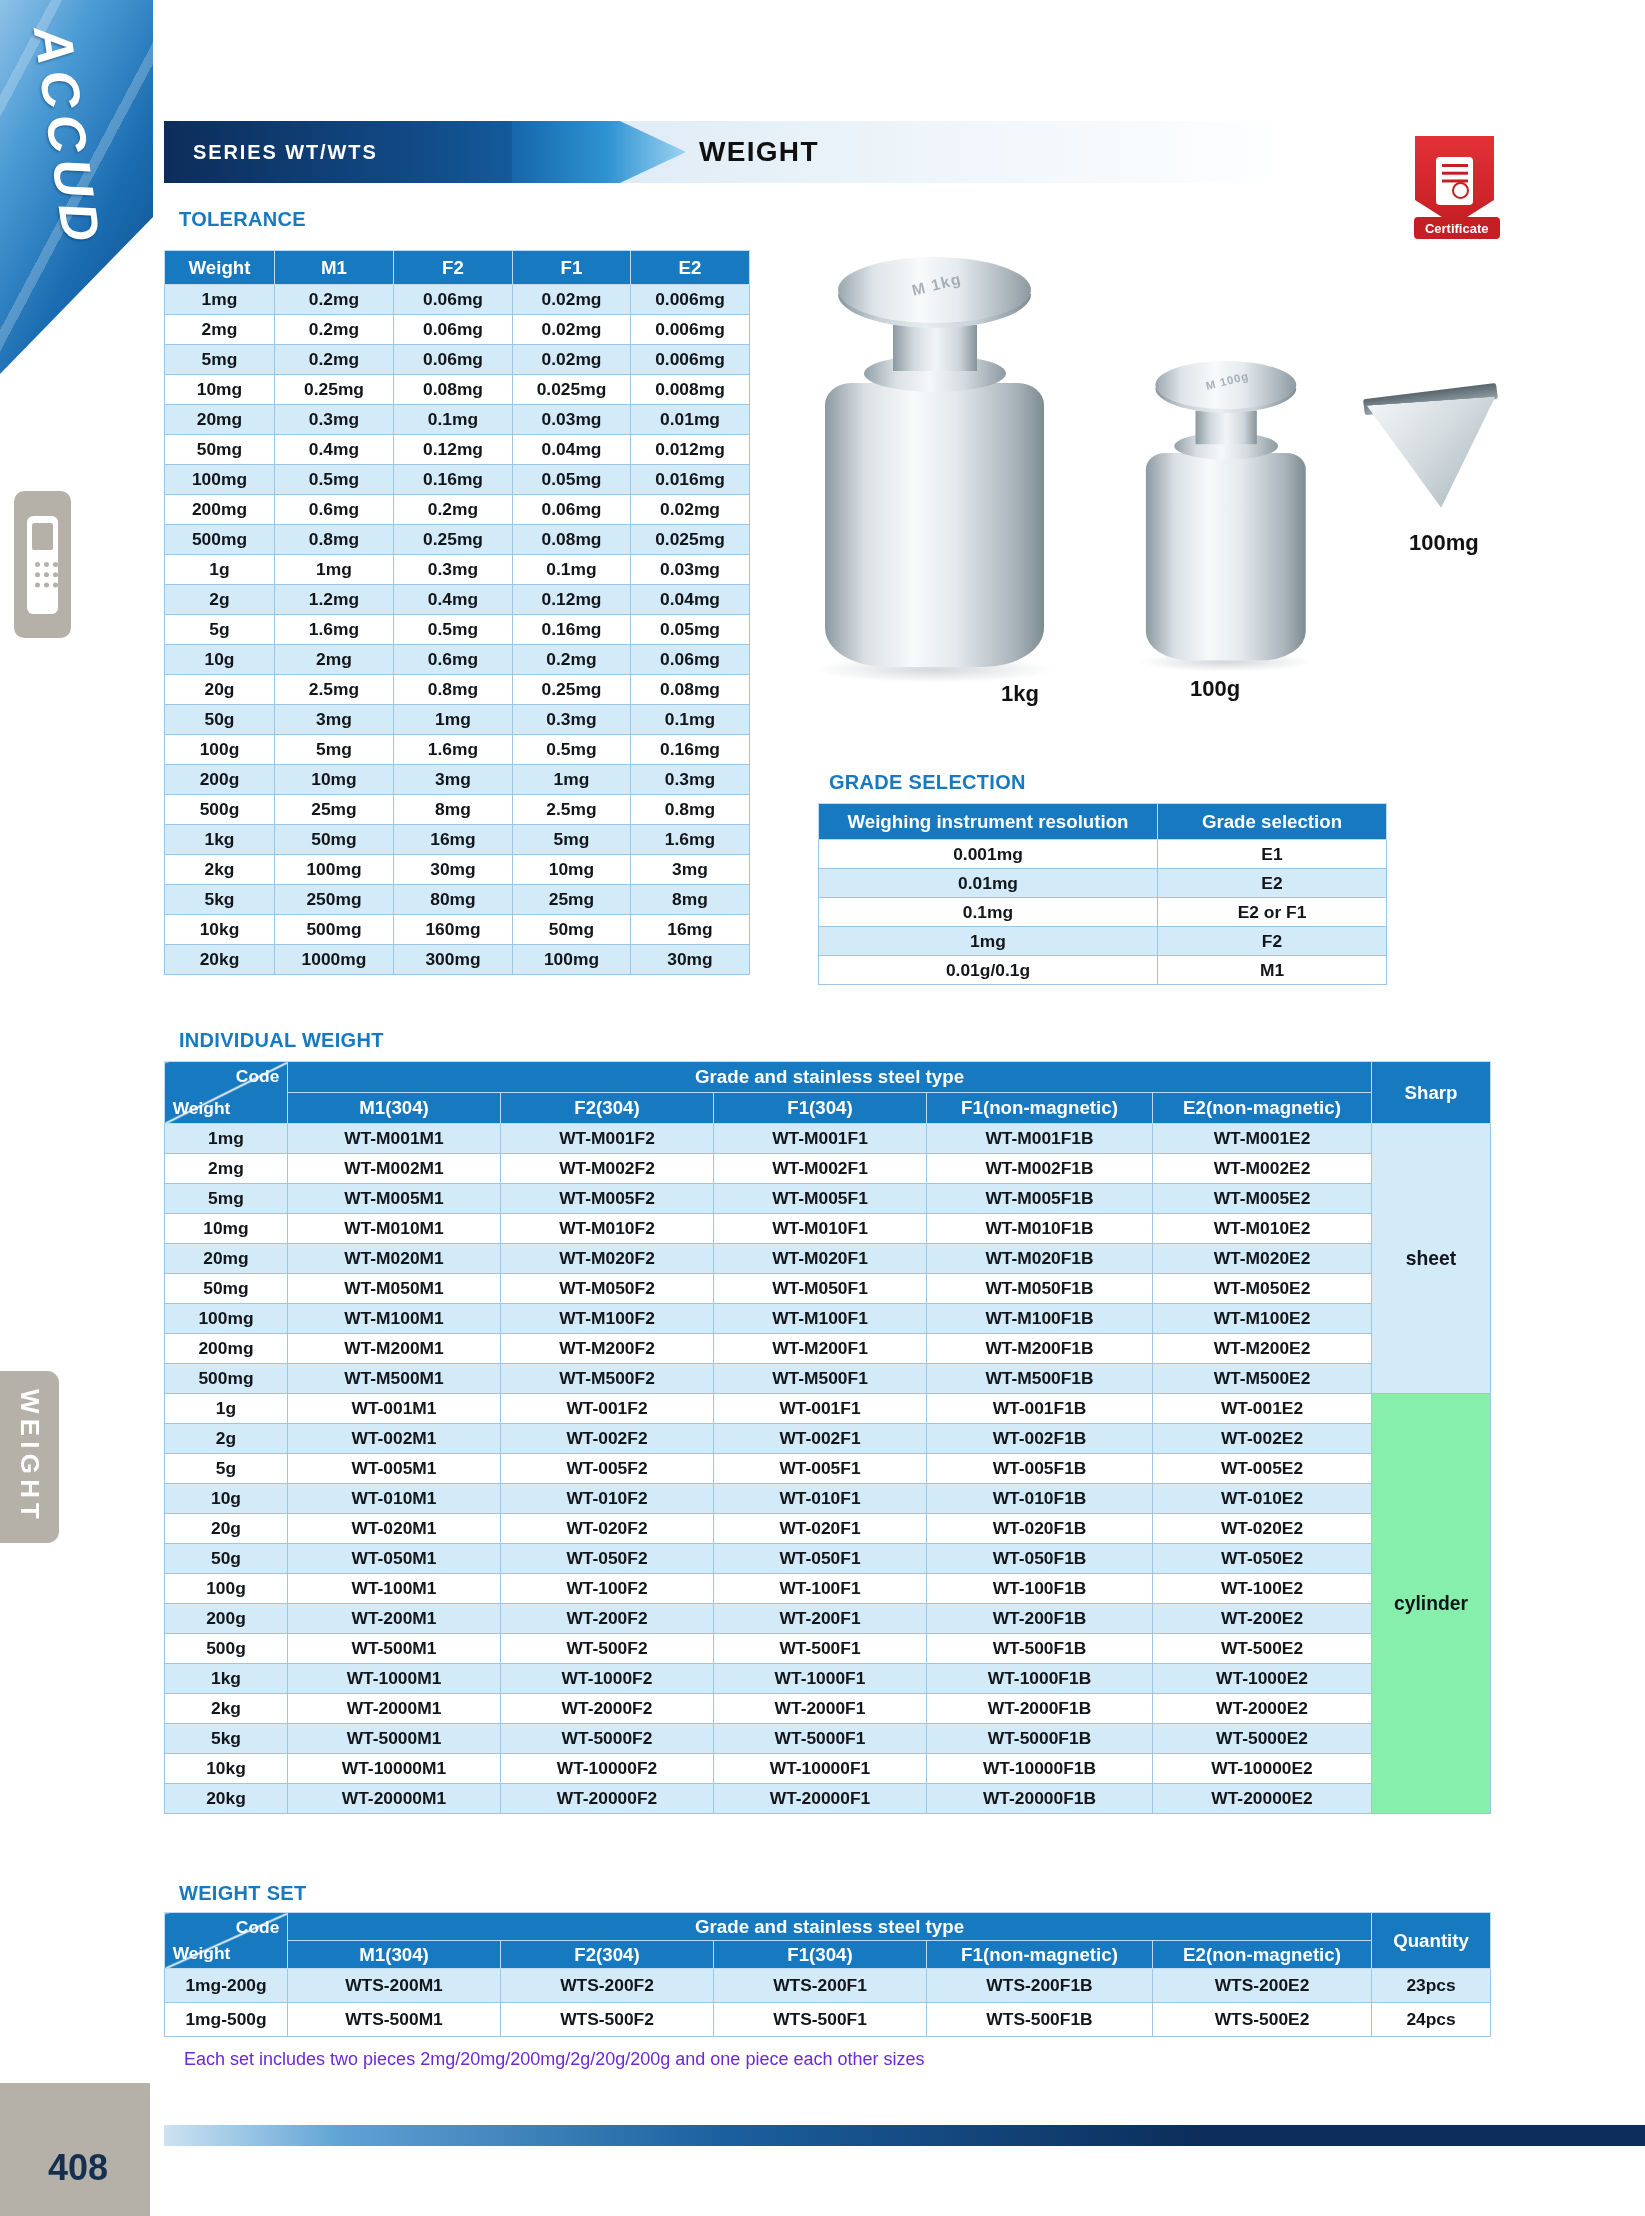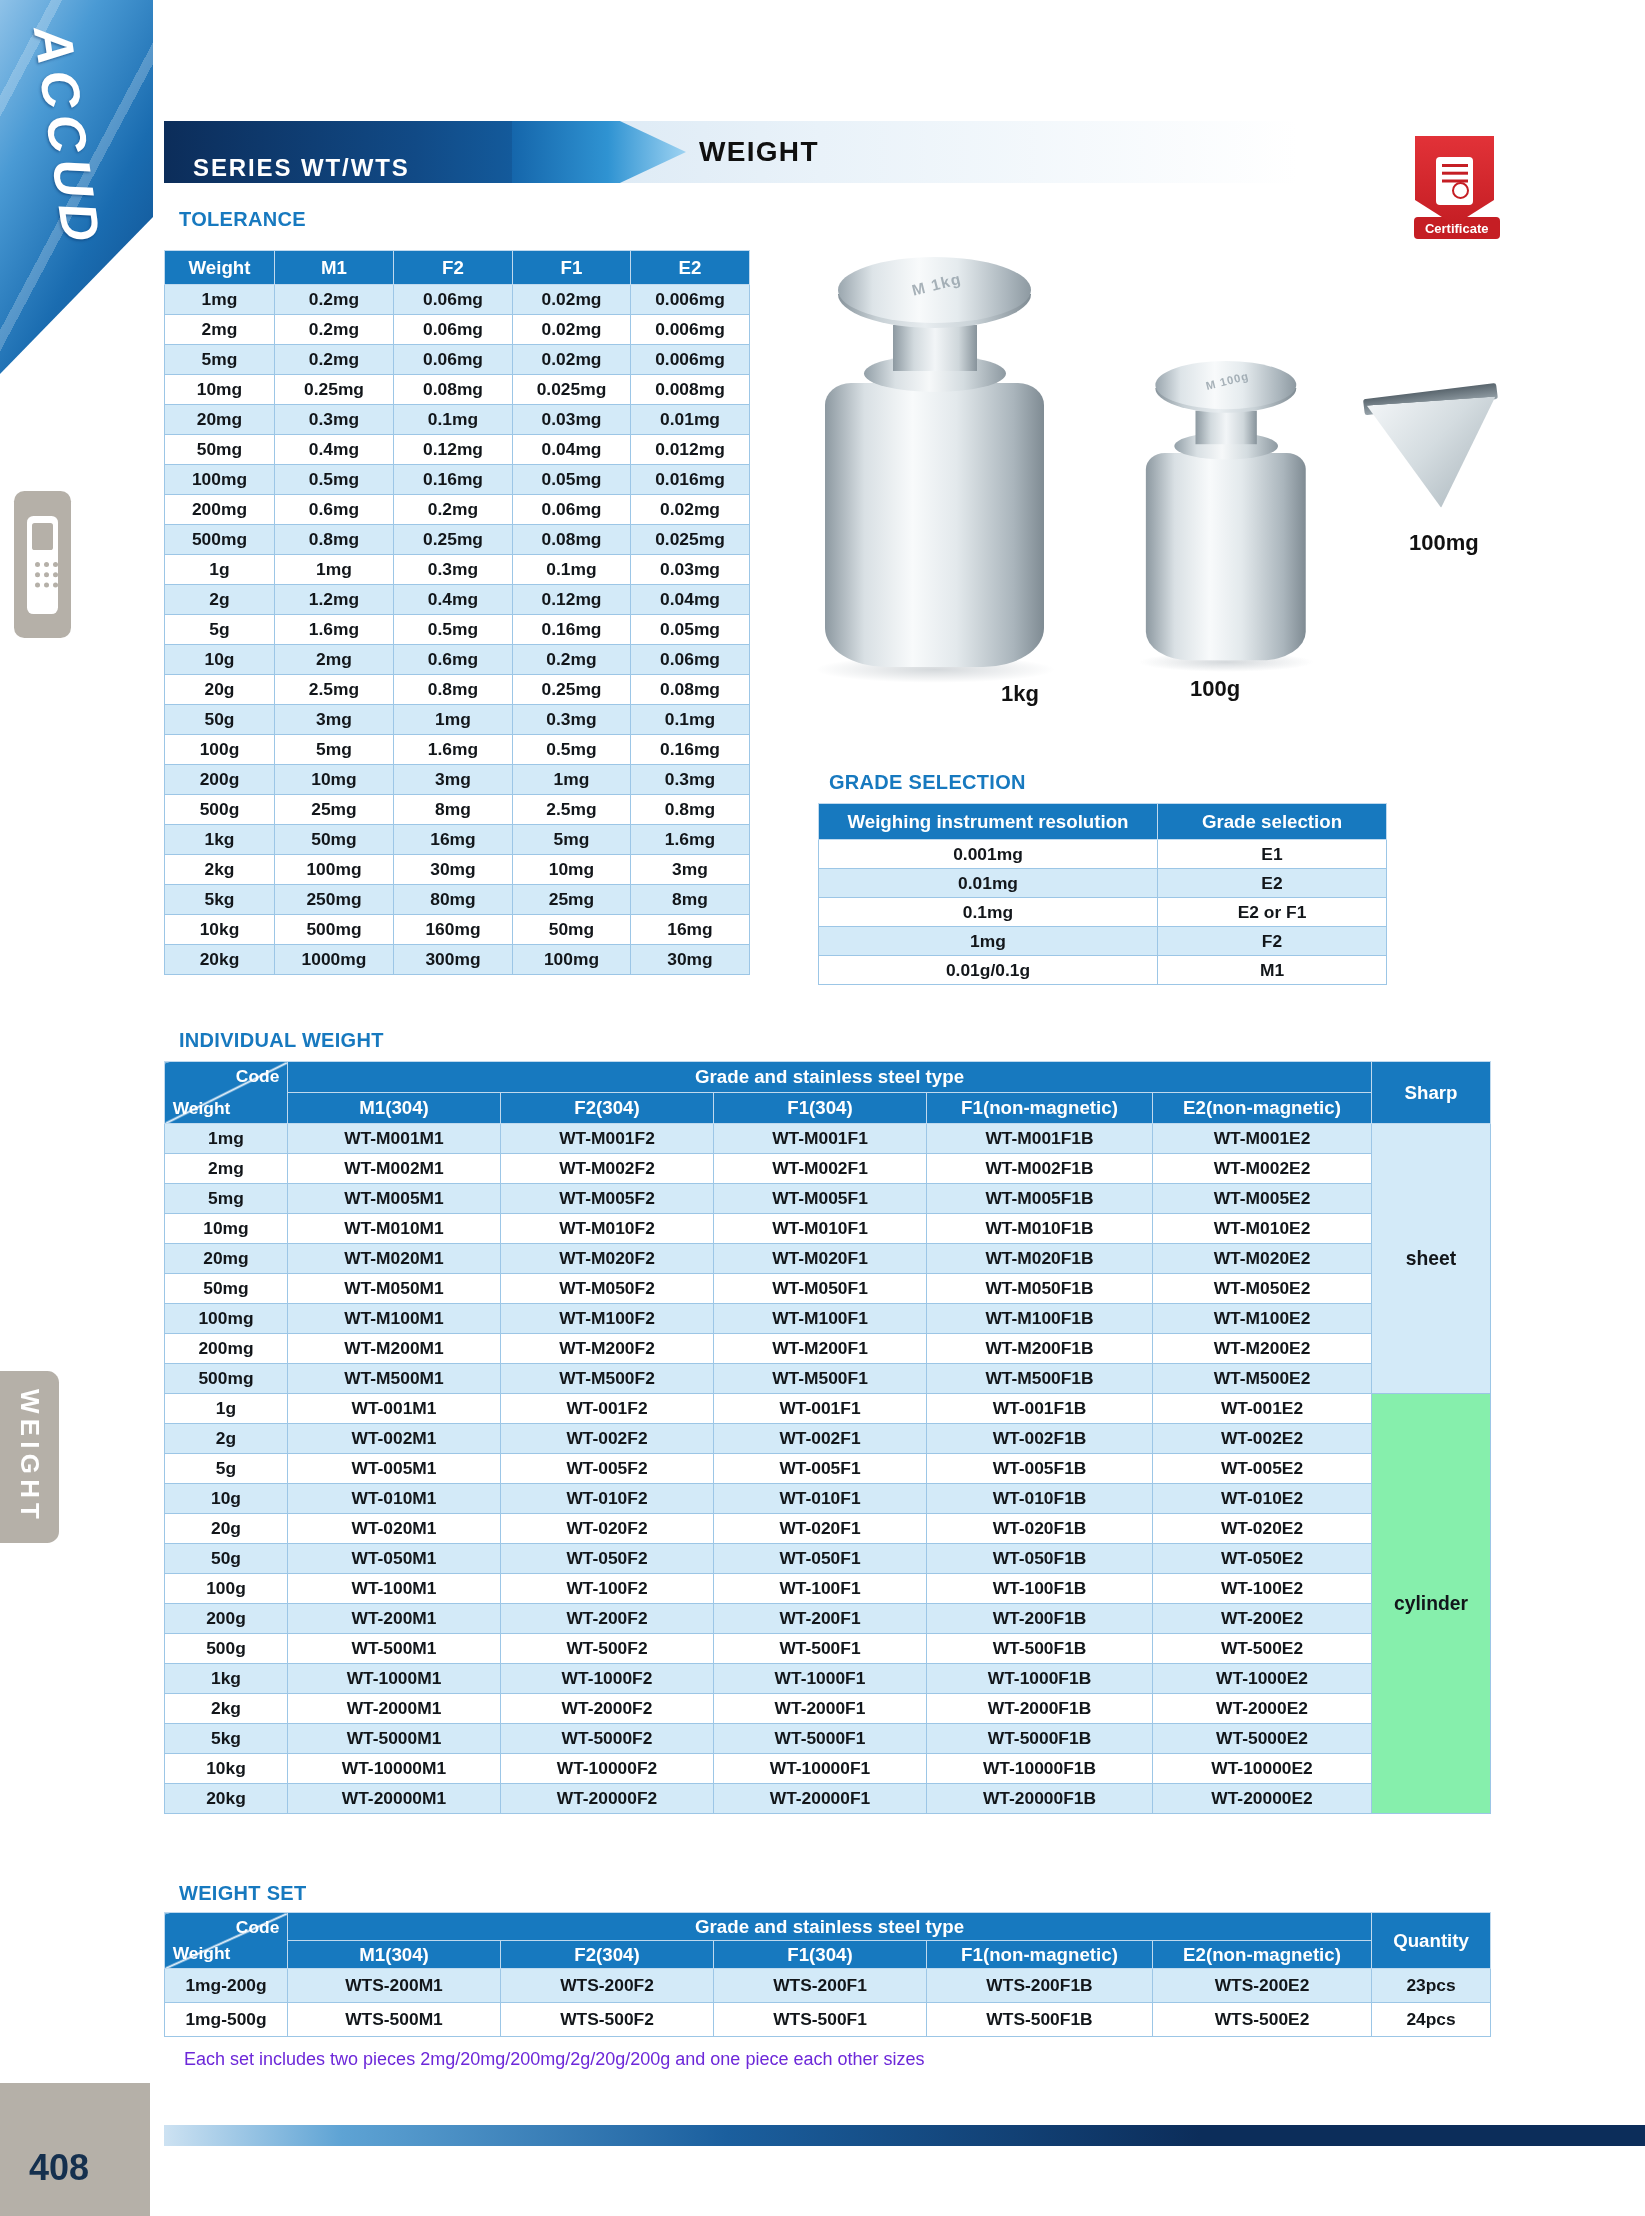--- a/index.html
+++ b/index.html
@@ -15,31 +15,31 @@
   .accud-text{position:absolute;left:37px;top:24.5px;color:#fff;font-weight:800;font-style:italic;font-size:53px;
     letter-spacing:6.4px;writing-mode:vertical-rl;transform:rotate(-8deg);text-shadow:1.3px 1.3px 2.6px rgba(0,40,90,.45);}
   .device-box{left:14px;top:491px;width:57px;height:147px;background:#b5b0a8;border-radius:10.3px;display:flex;align-items:center;justify-content:center;}
   .device{width:31px;height:98px;background:#fff;border-radius:6.4px;position:relative;}
   .device::before{content:"";position:absolute;left:5.2px;top:7.7px;width:20.6px;height:27px;background:#b5b0a8;border-radius:2.6px;}
   .device::after{content:"";position:absolute;left:7.7px;top:46px;width:5.2px;height:5.2px;border-radius:50%;background:#b5b0a8;
     box-shadow:9px 0 0 #b5b0a8,18px 0 0 #b5b0a8,0 10.3px 0 #b5b0a8,9px 10.3px 0 #b5b0a8,18px 10.3px 0 #b5b0a8,0 20.6px 0 #b5b0a8,9px 20.6px 0 #b5b0a8,18px 20.6px 0 #b5b0a8;}
   .weight-tab{left:0;top:1371px;width:59px;height:172px;background:#b5b0a8;border-radius:0 11.6px 11.6px 0;display:flex;align-items:center;justify-content:center;}
   .weight-tab span{writing-mode:vertical-rl;color:#fff;font-weight:700;font-size:26px;letter-spacing:5.2px;}
   .footer-box{left:0;top:2083px;width:150px;height:133px;background:#b5b0a8;}
-  .page-number{left:29px;top:2147px;font-size:36px;color:#15304e;font-weight:600;}
+  .page-number{left:48px;top:2147px;font-size:36px;color:#15304e;font-weight:600;}
 
   
   .header-bar{left:164px;top:121px;width:1193px;height:62px;background:linear-gradient(90deg,#c7dcee 0%,#e9f2f9 55%,#ffffff 95%);}
   .hb-dark{position:absolute;left:0;top:0;width:419px;height:62px;
     background:linear-gradient(90deg,#0c2d5a 0%,#114a86 60%,#1566ab 100%);
     clip-path:polygon(0 0,100% 0,calc(100% - 29px) 100%,0 100%);}
   .hb-arrow{position:absolute;left:348px;top:0;width:174px;height:62px;
     background:linear-gradient(90deg,#1566ab 0%,#2f93d2 55%,#9ed3f2 100%);
     clip-path:polygon(0 0,62% 0,100% 50%,62% 100%,0 100%);}
-  .hb-series{position:absolute;left:29px;top:0;height:62px;line-height:62px;color:#fff;font-size:24px;font-weight:700;letter-spacing:1.9px;margin-top:16px;}
+  .hb-series{position:absolute;left:29px;top:0;height:62px;line-height:62px;color:#fff;font-size:20px;font-weight:700;letter-spacing:1.9px;}
   .hb-title{position:absolute;left:535px;top:0;height:62px;line-height:62px;color:#101010;font-size:28px;font-weight:700;letter-spacing:1.3px;}
 
   
   .cert{left:1411px;top:111px;width:87px;margin-top:25px;}
   .cert-shield{width:79px;height:89px;margin:0 auto;background:linear-gradient(180deg,#e23238,#c51e24);
     clip-path:polygon(0 0,100% 0,100% 72%,50% 100%,0 72%);display:flex;align-items:center;justify-content:center;}
   .cert-doc{width:37px;height:48px;background:#fff;border-radius:3.9px;position:relative;}
   .cert-doc::before{content:"";position:absolute;left:5.8px;top:7.7px;width:26px;height:2.6px;background:#c51e24;
     box-shadow:0 7.7px 0 #c51e24,0 15.5px 0 #c51e24;}
   .cert-doc::after{content:"";position:absolute;right:3.9px;bottom:5.2px;width:13px;height:13px;border:2.6px solid #c51e24;border-radius:50%;background:#fff;}

